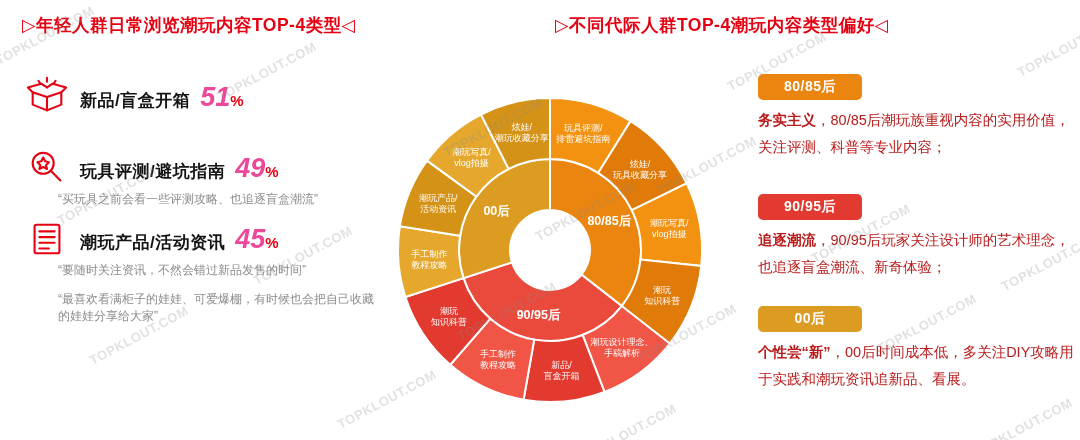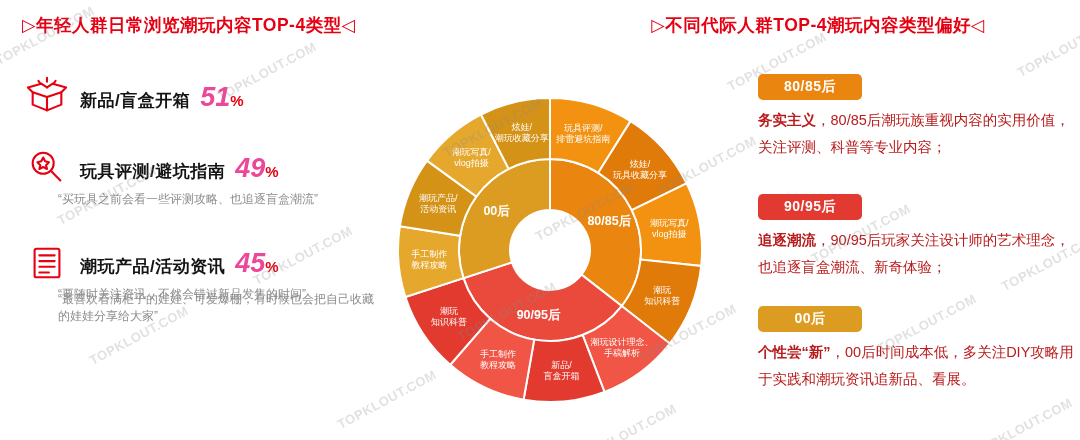--- a/index.html
+++ b/index.html
@@ -13,21 +13,21 @@
     color:rgba(140,140,140,.26);
     font-weight:bold;font-size:13px;letter-spacing:.5px;
     transform:rotate(-28deg);
     white-space:nowrap;pointer-events:none;user-select:none;
   }
   .panel-title{
     position:absolute;top:13px;
     font-size:17.5px;font-weight:bold;color:#e50012;letter-spacing:.5px;
   }
   .left-title{left:22px;}
-  .right-title{left:555px;width:430px;text-align:right;}
+  .right-title{left:555px;width:430px;text-align:left;}
 
   
   .item{position:absolute;left:26px;width:352px;}
   .item .row{display:flex;align-items:center;gap:12px;}
   .item .icon{width:42px;height:42px;flex:0 0 42px;}
   .item .icon svg{width:100%;height:100%;stroke:#e50012;fill:none;stroke-width:2.2;stroke-linecap:round;stroke-linejoin:round;}
   .item .lblwrap{display:flex;align-items:baseline;gap:10px;}
   .item .label{font-size:17px;font-weight:bold;color:#141414;letter-spacing:.5px;}
   .item .value{font-size:27px;font-weight:bold;color:#ec4899;font-style:italic;}
   .item .unit{font-size:15px;font-weight:bold;color:#e50012;}
@@ -82,21 +82,21 @@
       </svg>
     </span>
     <span class="lblwrap">
       <span class="label">玩具评测/避坑指南</span>
       <span><span class="value">49</span><span class="unit">%</span></span>
     </span>
   </div>
   <div class="quote">“买玩具之前会看一些评测攻略、也追逐盲盒潮流”</div>
 </div>
 
-<div class="item" style="top:218px;margin-top:24px;">
+<div class="item" style="top:218px;">
   <div class="row">
     <span class="icon">
       <svg viewBox="0 0 44 44">
         <rect x="9" y="7" width="26" height="30" rx="2"></rect>
         <path d="M14 14 h16 M14 20 h16 M14 26 h16 M14 32 h10"></path>
       </svg>
     </span>
     <span class="lblwrap">
       <span class="label">潮玩产品/活动资讯</span>
       <span><span class="value">45</span><span class="unit">%</span></span>

